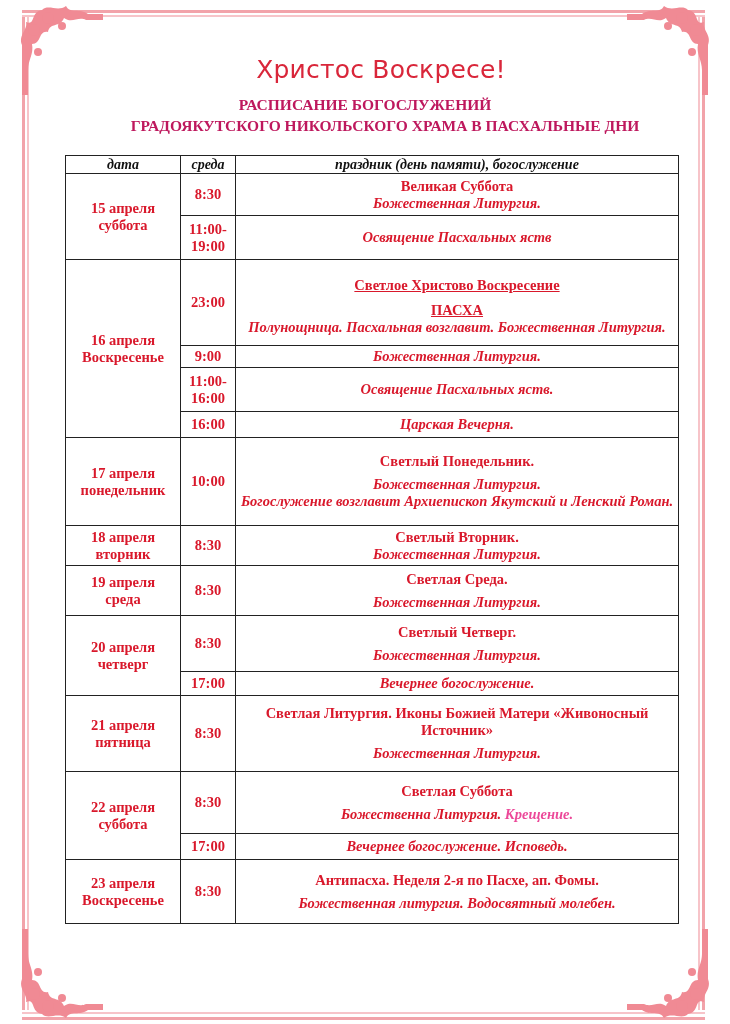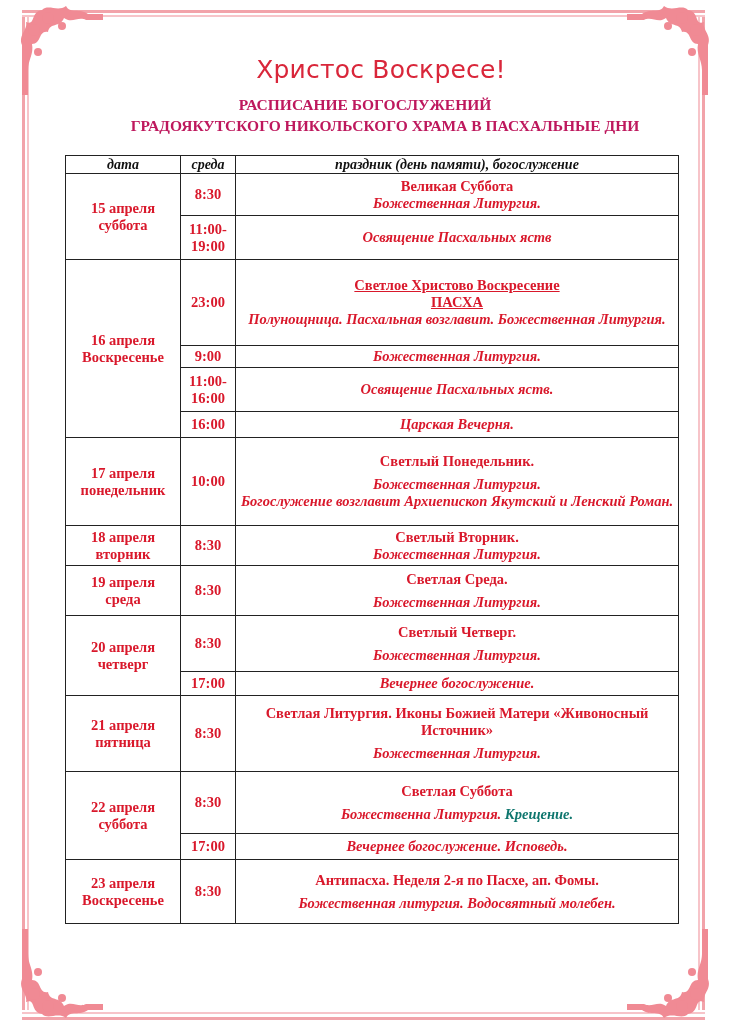--- a/index.html
+++ b/index.html
@@ -7,22 +7,22 @@
   .frame-line { position:absolute; background:#f2a3aa; }
   .frame-line.inner { background:#f7c4c9; }
   .corner { position:absolute; width:100px; height:100px; }
   .title { position:absolute; left:16px; width:730px; top:55px; text-align:center; color:#d9263a; font-family:"DejaVu Sans", sans-serif; font-size:25px; letter-spacing:0.2px; }
   .subtitle { position:absolute; left:0; width:730px; text-align:center; color:#be185d; font-weight:bold; font-size:15.5px; }
   table.sched { position:absolute; left:65px; top:155px; width:613px; border-collapse:collapse; table-layout:fixed; }
   table.sched td, table.sched th { border:1.5px solid #222; text-align:center; vertical-align:middle; padding:0 4px; color:#d9182b; font-weight:bold; font-size:14.5px; line-height:17px; }
   table.sched th { color:#111; font-style:italic; font-weight:bold; font-size:14px; height:17px; }
   .it { font-style:italic; display:block; }
   .rg { display:block; font-style:normal; }
-  .ul { text-decoration:underline; }
-  .green { color:#0f766e;margin-top:36px; }
+  .ul { text-decoration:underline;margin-top:8px; }
+  .green { color:#ec4899;margin-top:36px; }
   .gap { display:block; height:6px; }
 </style>
 </head>
 <body>
 
 <div>
   <div class="frame-line" style="left:22px; top:15px; width:3px; height:995px;"></div>
   <div class="frame-line inner" style="left:27px; top:15px; width:2px; height:995px;"></div>
   <div class="frame-line" style="left:702px; top:15px; width:3px; height:995px;"></div>
   <div class="frame-line inner" style="left:698px; top:15px; width:2px; height:995px;"></div>

